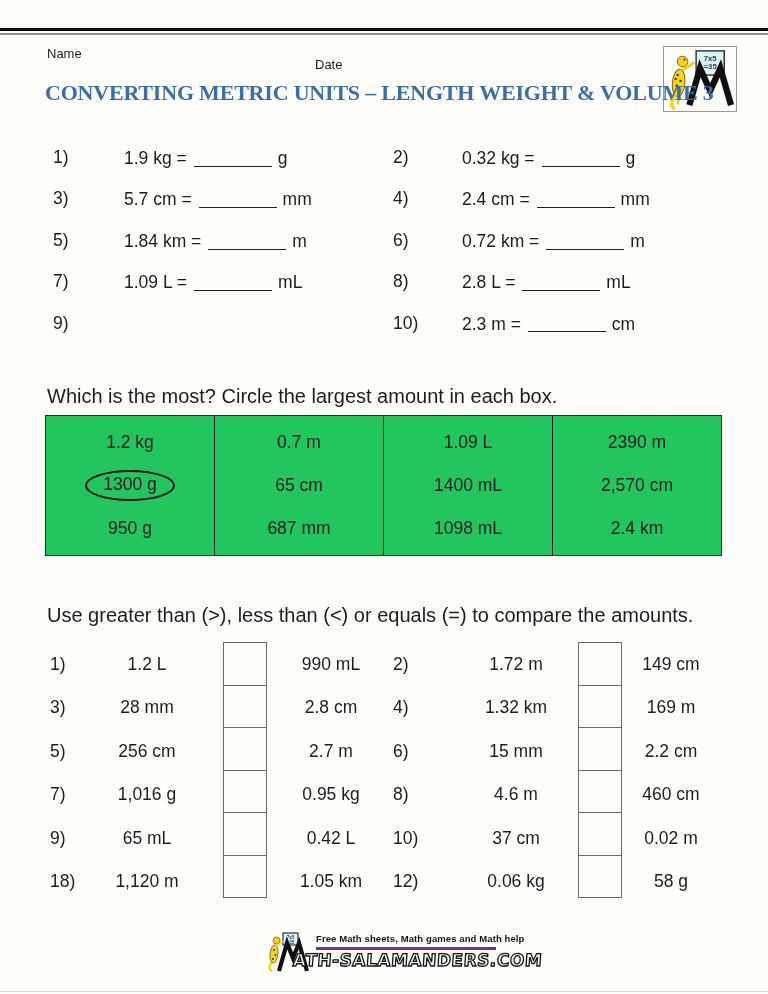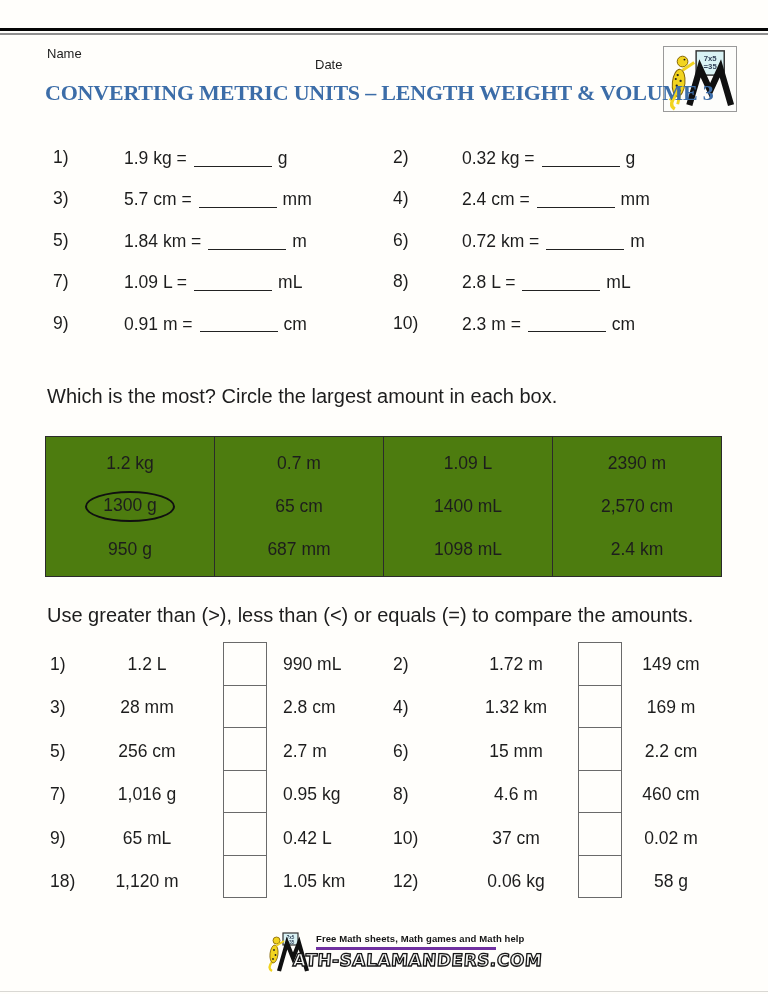--- a/index.html
+++ b/index.html
@@ -23,34 +23,34 @@
   .conv-row span{font-size:17.5px;line-height:21px;}
   .cnum{position:absolute;}
   .lnum{left:53px;} .lexpr{position:absolute;left:124px;white-space:nowrap;}
   .rnum{left:393px;} .rexpr{position:absolute;left:462px;white-space:nowrap;}
   .blank{display:inline-block;position:relative;top:3px;width:78px;height:0.9em;
          border-bottom:1.7px solid #222;margin:0 6px 0 7px;}
   
   .instr{position:absolute;left:47px;margin:0;font-size:20px;white-space:nowrap;}
   .instr-most{top:385px;} .instr-cmp{top:604px;}
   
-  .most-table{position:absolute;left:45px;top:436px;width:677px;height:141px;
-              display:flex;border:1.5px solid #2b2b2b;box-sizing:border-box;background:#4d7c0f;}
+  .most-table{position:absolute;left:45px;top:415px;width:677px;height:141px;
+              display:flex;border:1.5px solid #2b2b2b;box-sizing:border-box;background:#22c55e;}
   .most-col{flex:1;display:flex;flex-direction:column;padding:5px 0;}
   .most-col + .most-col{border-left:1.2px solid #2b2b2b;}
   .amount-row{flex:1;display:flex;align-items:center;justify-content:center;}
   .amount{font-size:17.5px;white-space:nowrap;}
   .amount.circled{border:2.6px solid #101010;border-radius:50%;padding:2px 16px 4px;}
   
   .cmp-rows{position:absolute;left:0;top:653px;width:768px;}
   .cmp-row{position:relative;height:43.4px;}
   .cmp-row span{position:absolute;font-size:17.5px;line-height:22px;white-space:nowrap;}
   .cmp-ln{left:50px;width:46px;}
   .cmp-la{left:92px;width:110px;text-align:center;}
-  .cmp-lb{left:283px;width:96px;}
+  .cmp-lb{left:283px;width:96px;text-align:center;}
   .cmp-rn{left:393px;width:48px;}
   .cmp-ra{left:460px;width:112px;text-align:center;}
   .cmp-rb{left:626px;width:90px;text-align:center;}
   .box-strip{position:absolute;top:642px;width:44px;}
   .strip-left{left:223px;} .strip-right{left:578px;}
   .cmp-box{width:44px;height:43.5px;border:1px solid #6a6a6a;box-sizing:border-box;background:#fffefb;}
   .cmp-box + .cmp-box{margin-top:-1px;}
   
   .footer{position:absolute;left:266px;top:930px;width:250px;height:50px;}
   .footer-logo{position:absolute;left:0;top:2px;}
@@ -122,21 +122,20 @@
 
   <div class="conv-row">
     <span class="cnum lnum">7)</span>
     <span class="lexpr"><span>1.09 L =</span><span class="blank"></span><span>mL</span></span>
     <span class="cnum rnum">8)</span>
     <span class="rexpr"><span>2.8 L =</span><span class="blank"></span><span>mL</span></span>
   </div>
 
   <div class="conv-row">
     <span class="cnum lnum">9)</span>
-    <span class="lexpr"><span>0.91 m =</span><span class="blank"></span><span>cm</span></span>
     <span class="cnum rnum">10)</span>
     <span class="rexpr"><span>2.3 m =</span><span class="blank"></span><span>cm</span></span>
   </div>
 </div>
 
   <p class="instr instr-most">Which is the most? Circle the largest amount in each box.</p>
 
   <div class="most-table" id="most-table">
   <div class="most-col">
     <div class="amount-row">

